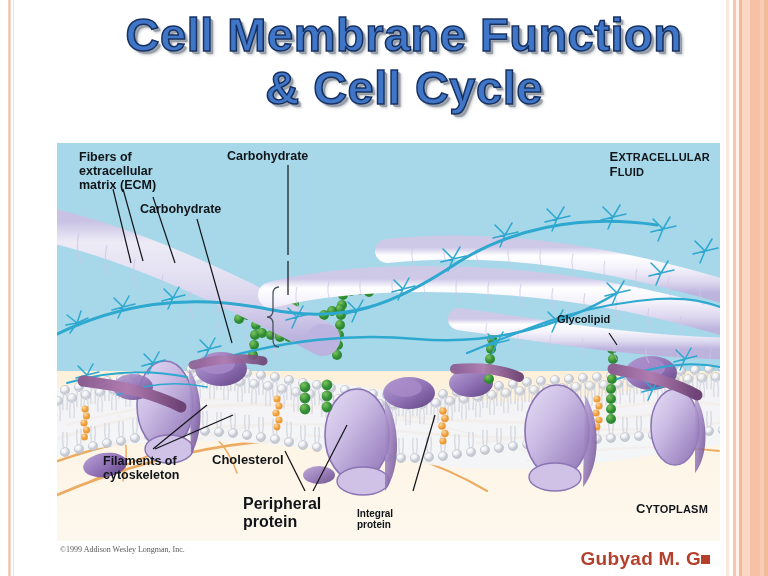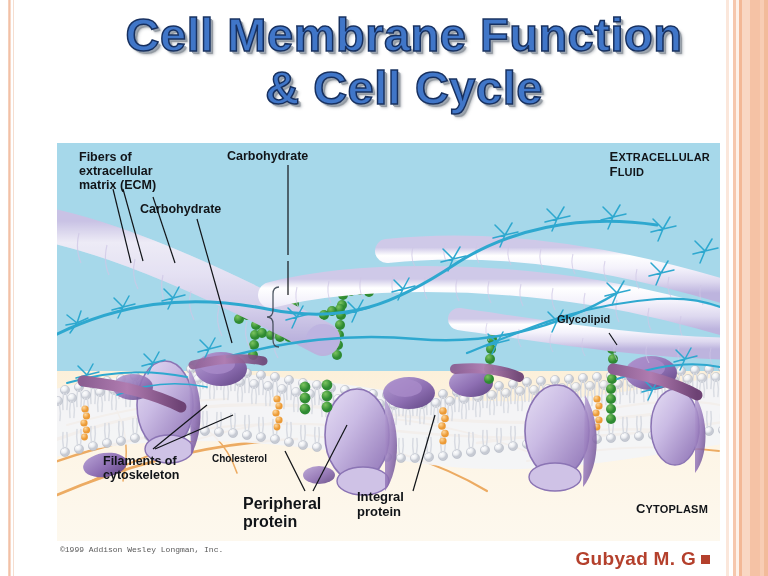--- a/index.html
+++ b/index.html
@@ -52,34 +52,34 @@
 
   
   .dlabel{position:absolute;font-family:"Liberation Sans",sans-serif;font-weight:bold;
     color:#111418;line-height:1.12;white-space:pre-line;}
   .l-ecm{left:22px;top:7px;font-size:12.5px;}
   .l-glyco{left:83px;top:59px;font-size:12.5px;}
   .l-carb{left:170px;top:6px;font-size:12.5px;}
   .l-exf{right:10px;top:7px;font-size:11.5px;letter-spacing:.2px;text-align:left;}
   .l-glipid{left:500px;top:170px;font-size:11px;}
   .l-filaments{left:22px;top:311px;font-size:12.5px;margin-left:24px;}
-  .l-chol{left:155px;top:310px;font-size:10px;}
+  .l-chol{left:155px;top:310px;font-size:13px;}
   .l-periph{left:186px;top:352px;font-size:16px;}
-  .l-integral{left:300px;top:347px;font-size:13px;}
+  .l-integral{left:300px;top:365px;font-size:10px;}
   .l-cyto{right:12px;bottom:24px;font-size:11.5px;letter-spacing:.2px;}
 
   .smallcaps .big{font-size:13px;}
   .smallcaps{font-size:11px;}
 
   
   .copyright{position:absolute;left:60px;top:545px;font-size:8px;color:#5a5a5a;
-    font-family:Liberation Mono, monospace;}
+    font-family:Liberation Serif, serif;}
 
   
-  .sig{position:absolute;right:58px;bottom:6px;display:flex;align-items:center;gap:5px;}
+  .sig{position:absolute;right:58px;bottom:6px;display:flex;align-items:center;}
   .sig-text{font-family:"Liberation Sans",sans-serif;font-weight:bold;font-size:19px;
     color:#b4402c;text-shadow:1px 1px 0 rgba(255,255,255,.6);letter-spacing:.3px;}
   .sig-sq{width:9px;height:9px;background:#b4402c;display:inline-block;margin-bottom:-1px;}
 </style>
 </head>
 <body>
 
 <div id="slide">
 
   <div class="left-rule"></div>

